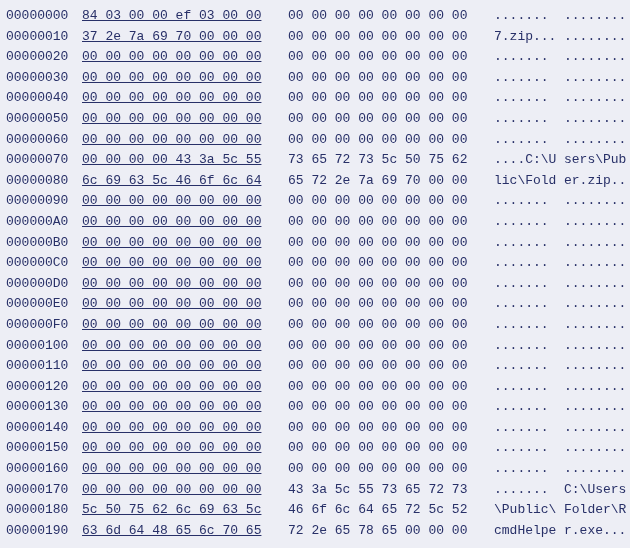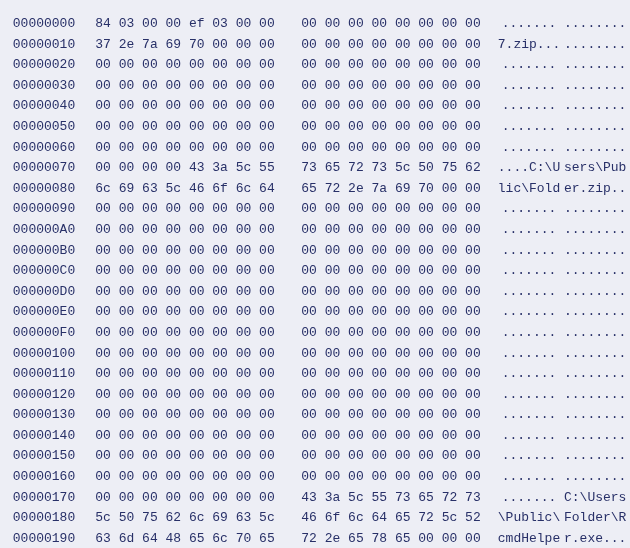--- a/index.html
+++ b/index.html
@@ -8,38 +8,38 @@
     width: 630px;
     height: 548px;
     overflow: hidden;
     background: #EDEEF5;
     font-family: "Courier New", Courier, monospace;
     font-size: 13px;
     color: #283068;
   }
   .viewer {
     box-sizing: border-box;
-    padding: 14px 0 0 0;
+    padding: 6px 0 0 0;
     line-height: 20.6px;
     white-space: pre;
     letter-spacing: 0;
-    text-align: center;
   }
   .row {
     display: flex;
     flex-direction: row;
   }
   .offset {
     width: 76px;
     padding-left: 6px;
     flex: 0 0 auto;
   }
   .hex1 {
     width: 206px;
     flex: 0 0 auto;
+    text-decoration: underline;
   }
   .hex2 {
     width: 206px;
     flex: 0 0 auto;
   }
   .ascii1 {
     width: 70px;
     flex: 0 0 auto;
   }
   .ascii2 {

